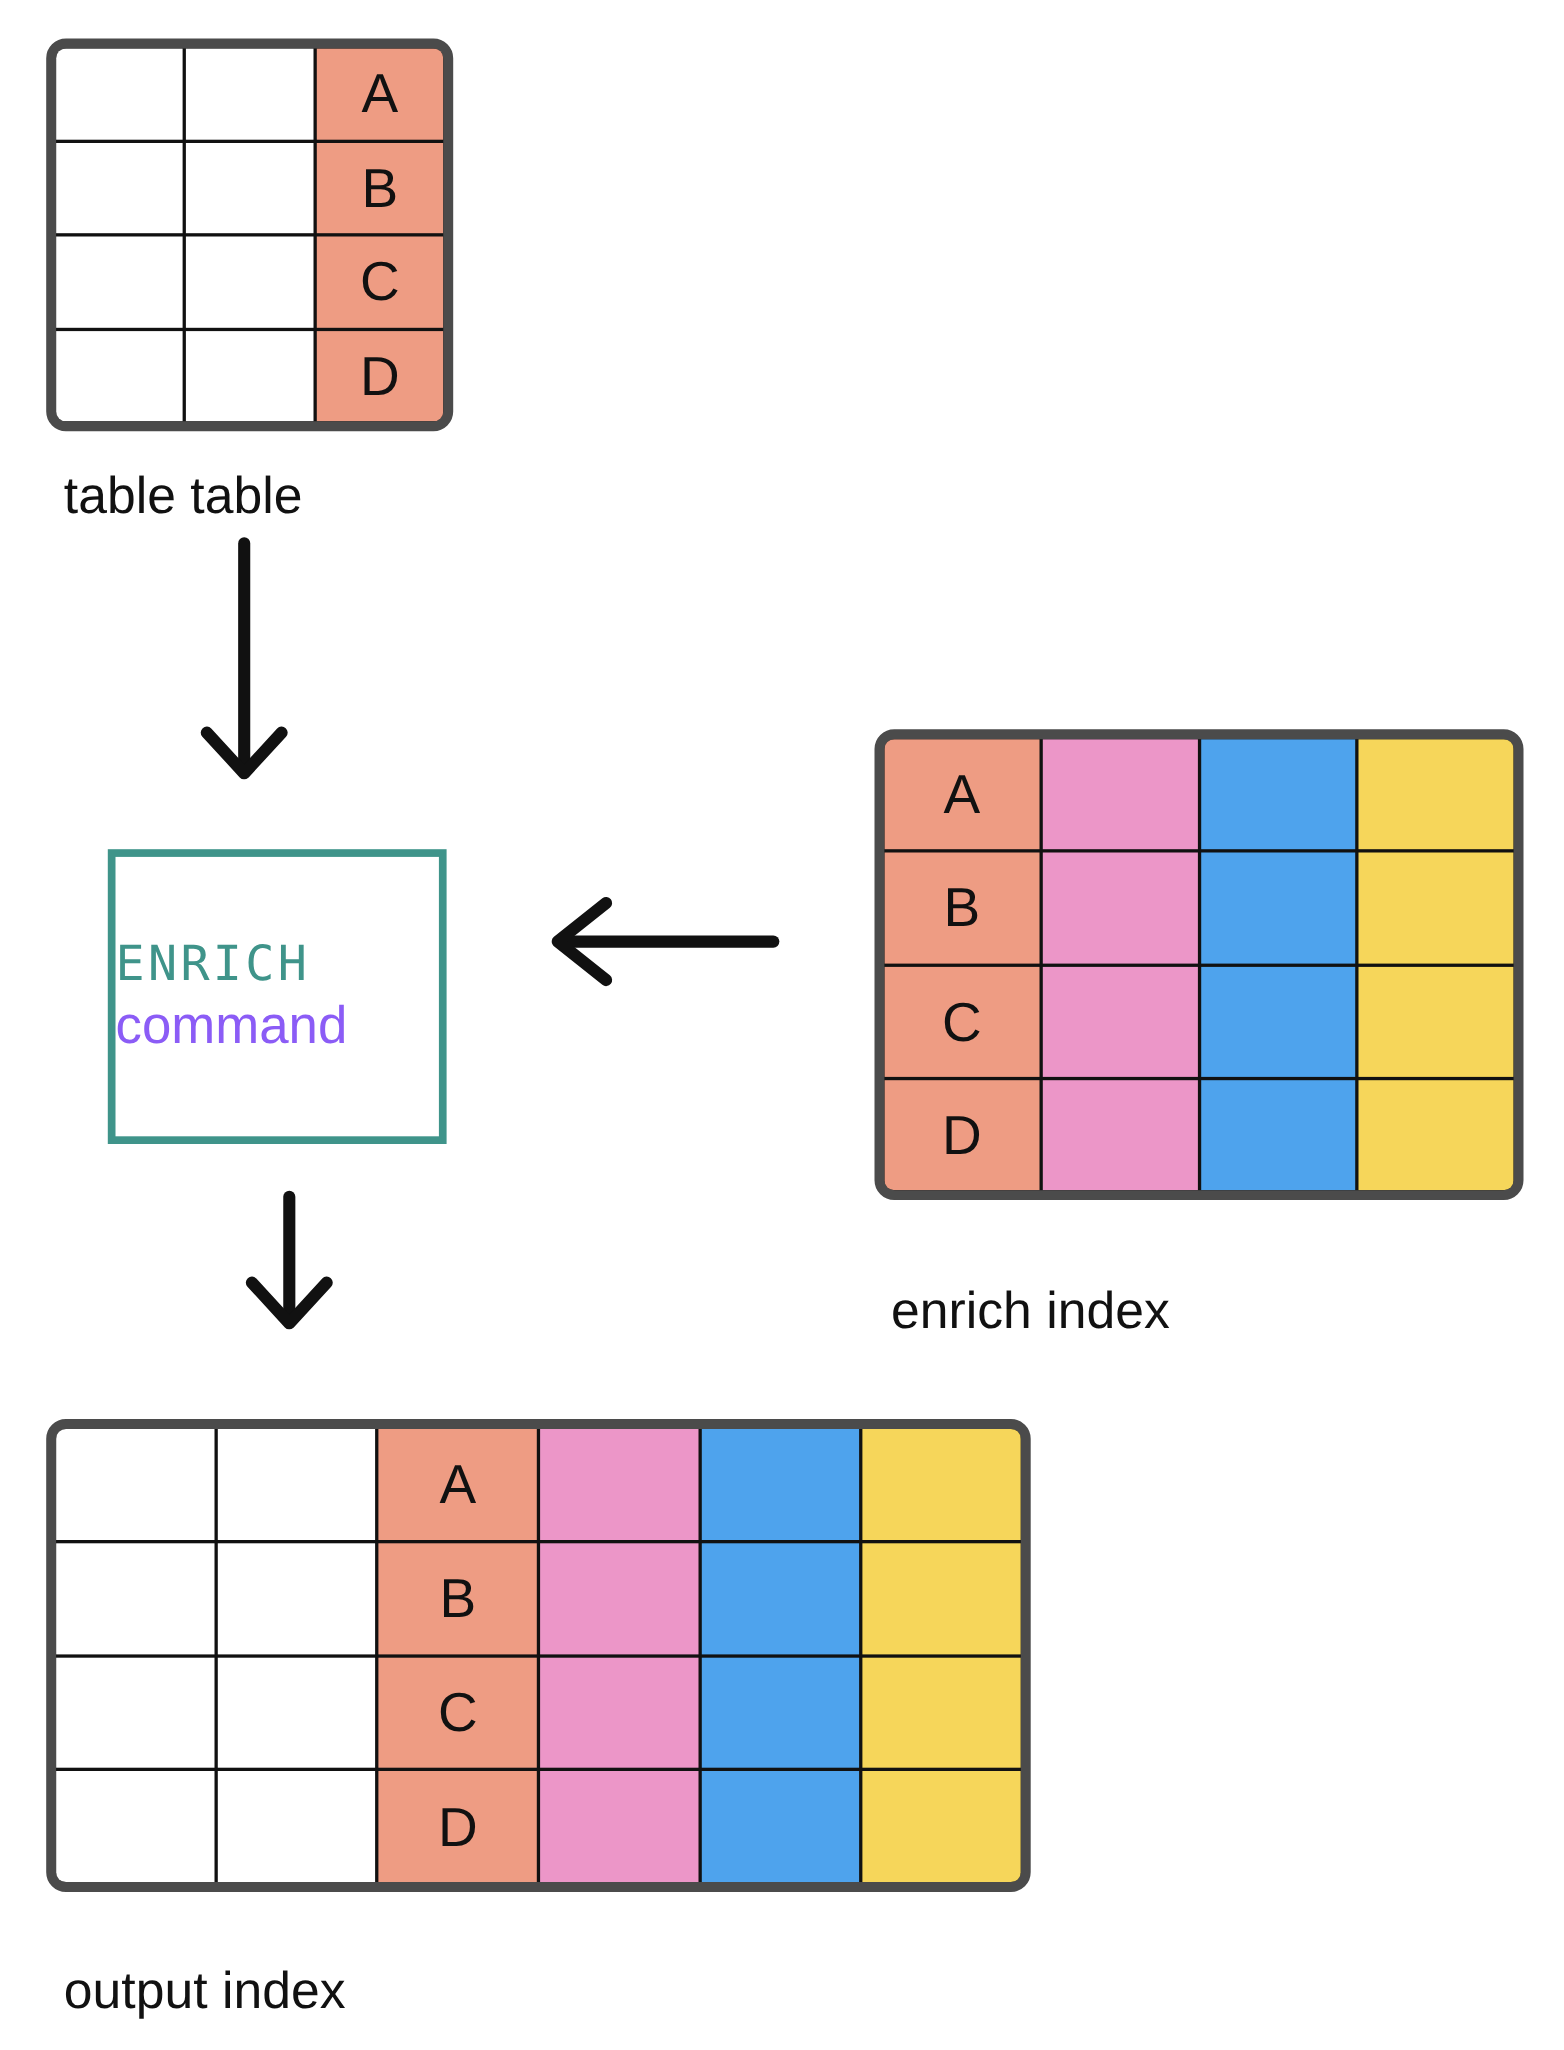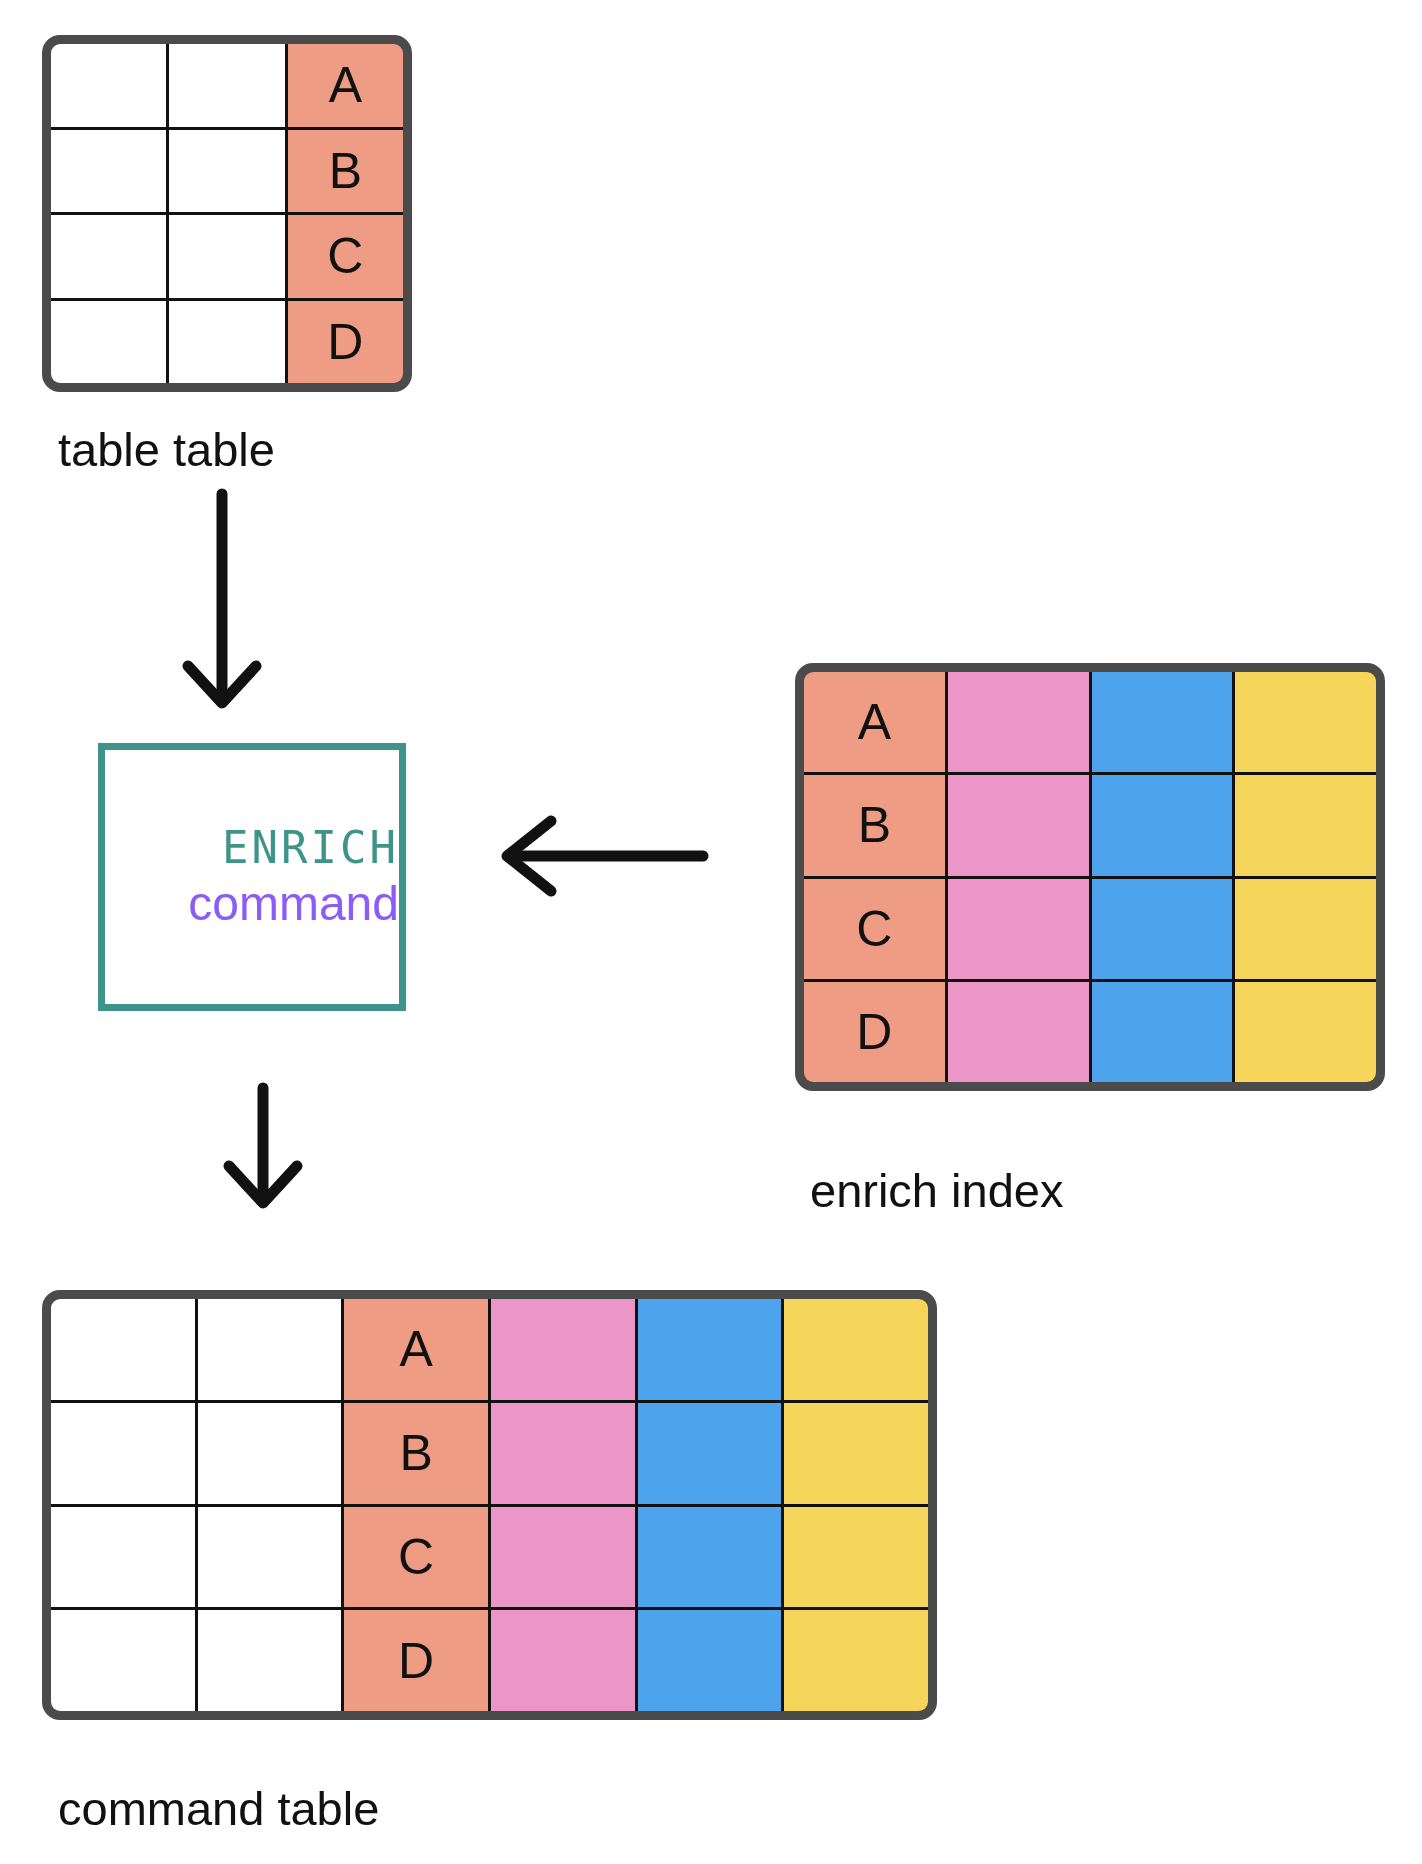--- a/index.html
+++ b/index.html
@@ -16,22 +16,23 @@
     display:flex;align-items:center;justify-content:center;
     font-size:50px;color:#111111;background:#ffffff;line-height:1;
   }
   .lbl{
     position:absolute;font-size:47px;color:#111111;line-height:1.15;
     white-space:nowrap;
   }
   .enrich-box{
     position:absolute;box-sizing:border-box;background:#ffffff;
     border:7px solid #3f948a;
-    display:flex;flex-direction:column;align-items:flex-end;justify-content:center;
+    display:flex;flex-direction:column;align-items:flex-start;justify-content:center;
     gap:10px;
+    margin-top:29px;
   }
   .enrich-kw{
     font-family:"DejaVu Sans Mono","Liberation Mono",monospace;
     font-size:44px;color:#3f948a;letter-spacing:3px;line-height:1;
   }
   .enrich-word{
     font-family:"Liberation Sans",sans-serif;
     font-size:48px;color:#8b5cf6;line-height:1;
   }
   svg.arrows{position:absolute;left:0;top:0;pointer-events:none;}
@@ -101,21 +102,21 @@
       <div class="cell" style="background: rgb(236, 150, 200);"></div>
       <div class="cell" style="background: rgb(78, 163, 237);"></div>
       <div class="cell" style="background: rgb(246, 214, 90);"></div>
       <div class="cell" style="background: rgb(255, 255, 255);"></div>
       <div class="cell" style="background: rgb(255, 255, 255);"></div>
       <div class="cell" style="background: rgb(238, 156, 131);">D</div>
       <div class="cell" style="background: rgb(236, 150, 200);"></div>
       <div class="cell" style="background: rgb(78, 163, 237);"></div>
       <div class="cell" style="background: rgb(246, 214, 90);"></div>
     </div>
-  <div class="lbl" style="left:58px;top:1782px;">command table</div>
+  <div class="lbl" style="left:58px;top:1782px;">output index</div>
 
   <svg class="arrows" width="1422" height="1864" viewBox="0 0 1422 1864">
     <g stroke="#111111" stroke-width="11" fill="none" stroke-linecap="round" stroke-linejoin="round">
       <line x1="222" y1="494" x2="222" y2="700"></line>
       <polyline points="188,666 222,703 256,666"></polyline>
     </g>
     <g stroke="#111111" stroke-width="11" fill="none" stroke-linecap="round" stroke-linejoin="round">
       <line x1="703" y1="856" x2="510" y2="856"></line>
       <polyline points="551,821 507,856 551,891"></polyline>
     </g>

